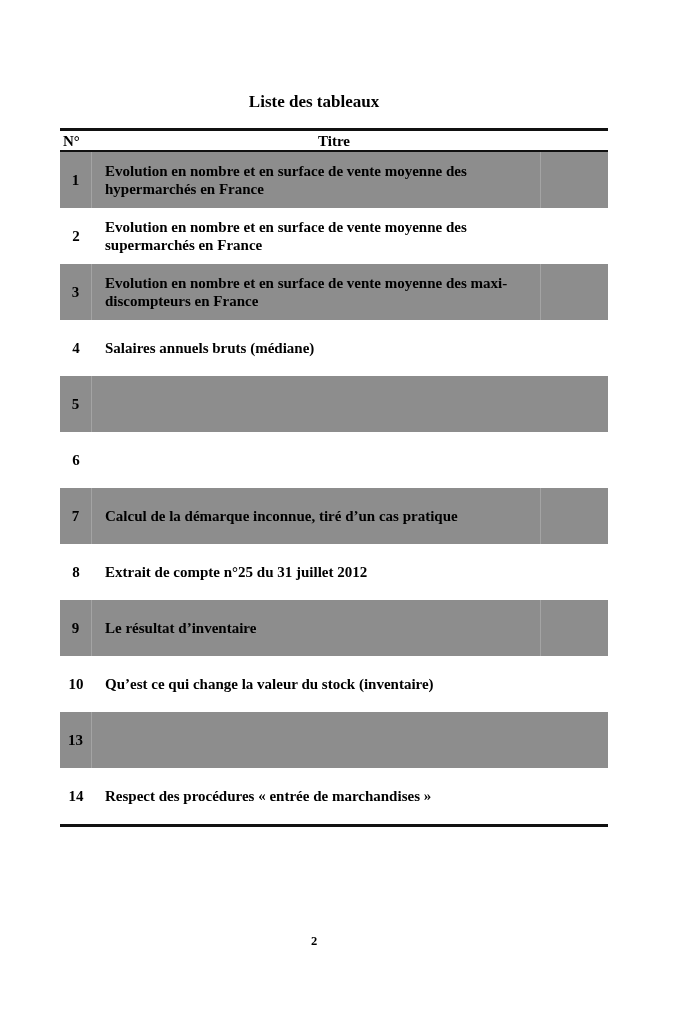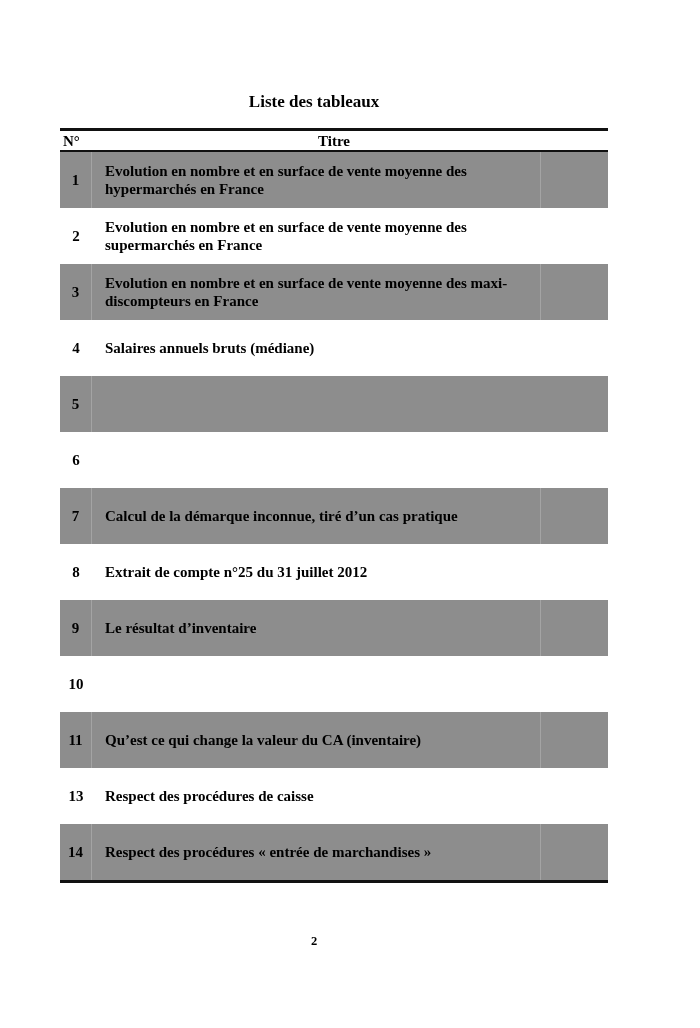--- a/index.html
+++ b/index.html
@@ -112,33 +112,28 @@
       </div>
 
       <div class="row">
         <div class="cell-num">9</div>
         <div class="cell-title">Le résultat d’inventaire</div>
         <div class="cell-rest"></div>
       </div>
 
       <div class="row">
         <div class="cell-num">10</div>
-        <div class="cell-rest"></div>
-      </div>
-
-      <div class="row">
-        <div class="cell-num">11</div>
-        <div class="cell-title">Qu’est ce qui change la valeur du CA (inventaire)</div>
+        <div class="cell-title">Qu’est ce qui change la valeur du stock (inventaire)</div>
         <div class="cell-rest"></div>
       </div>
 
 
+
       <div class="row">
         <div class="cell-num">13</div>
-        <div class="cell-title">Respect des procédures de caisse</div>
         <div class="cell-rest"></div>
       </div>
 
       <div class="row row-last">
         <div class="cell-num">14</div>
         <div class="cell-title">Respect des procédures « entrée de marchandises »</div>
         <div class="cell-rest"></div>
       </div>
 
     </div>

